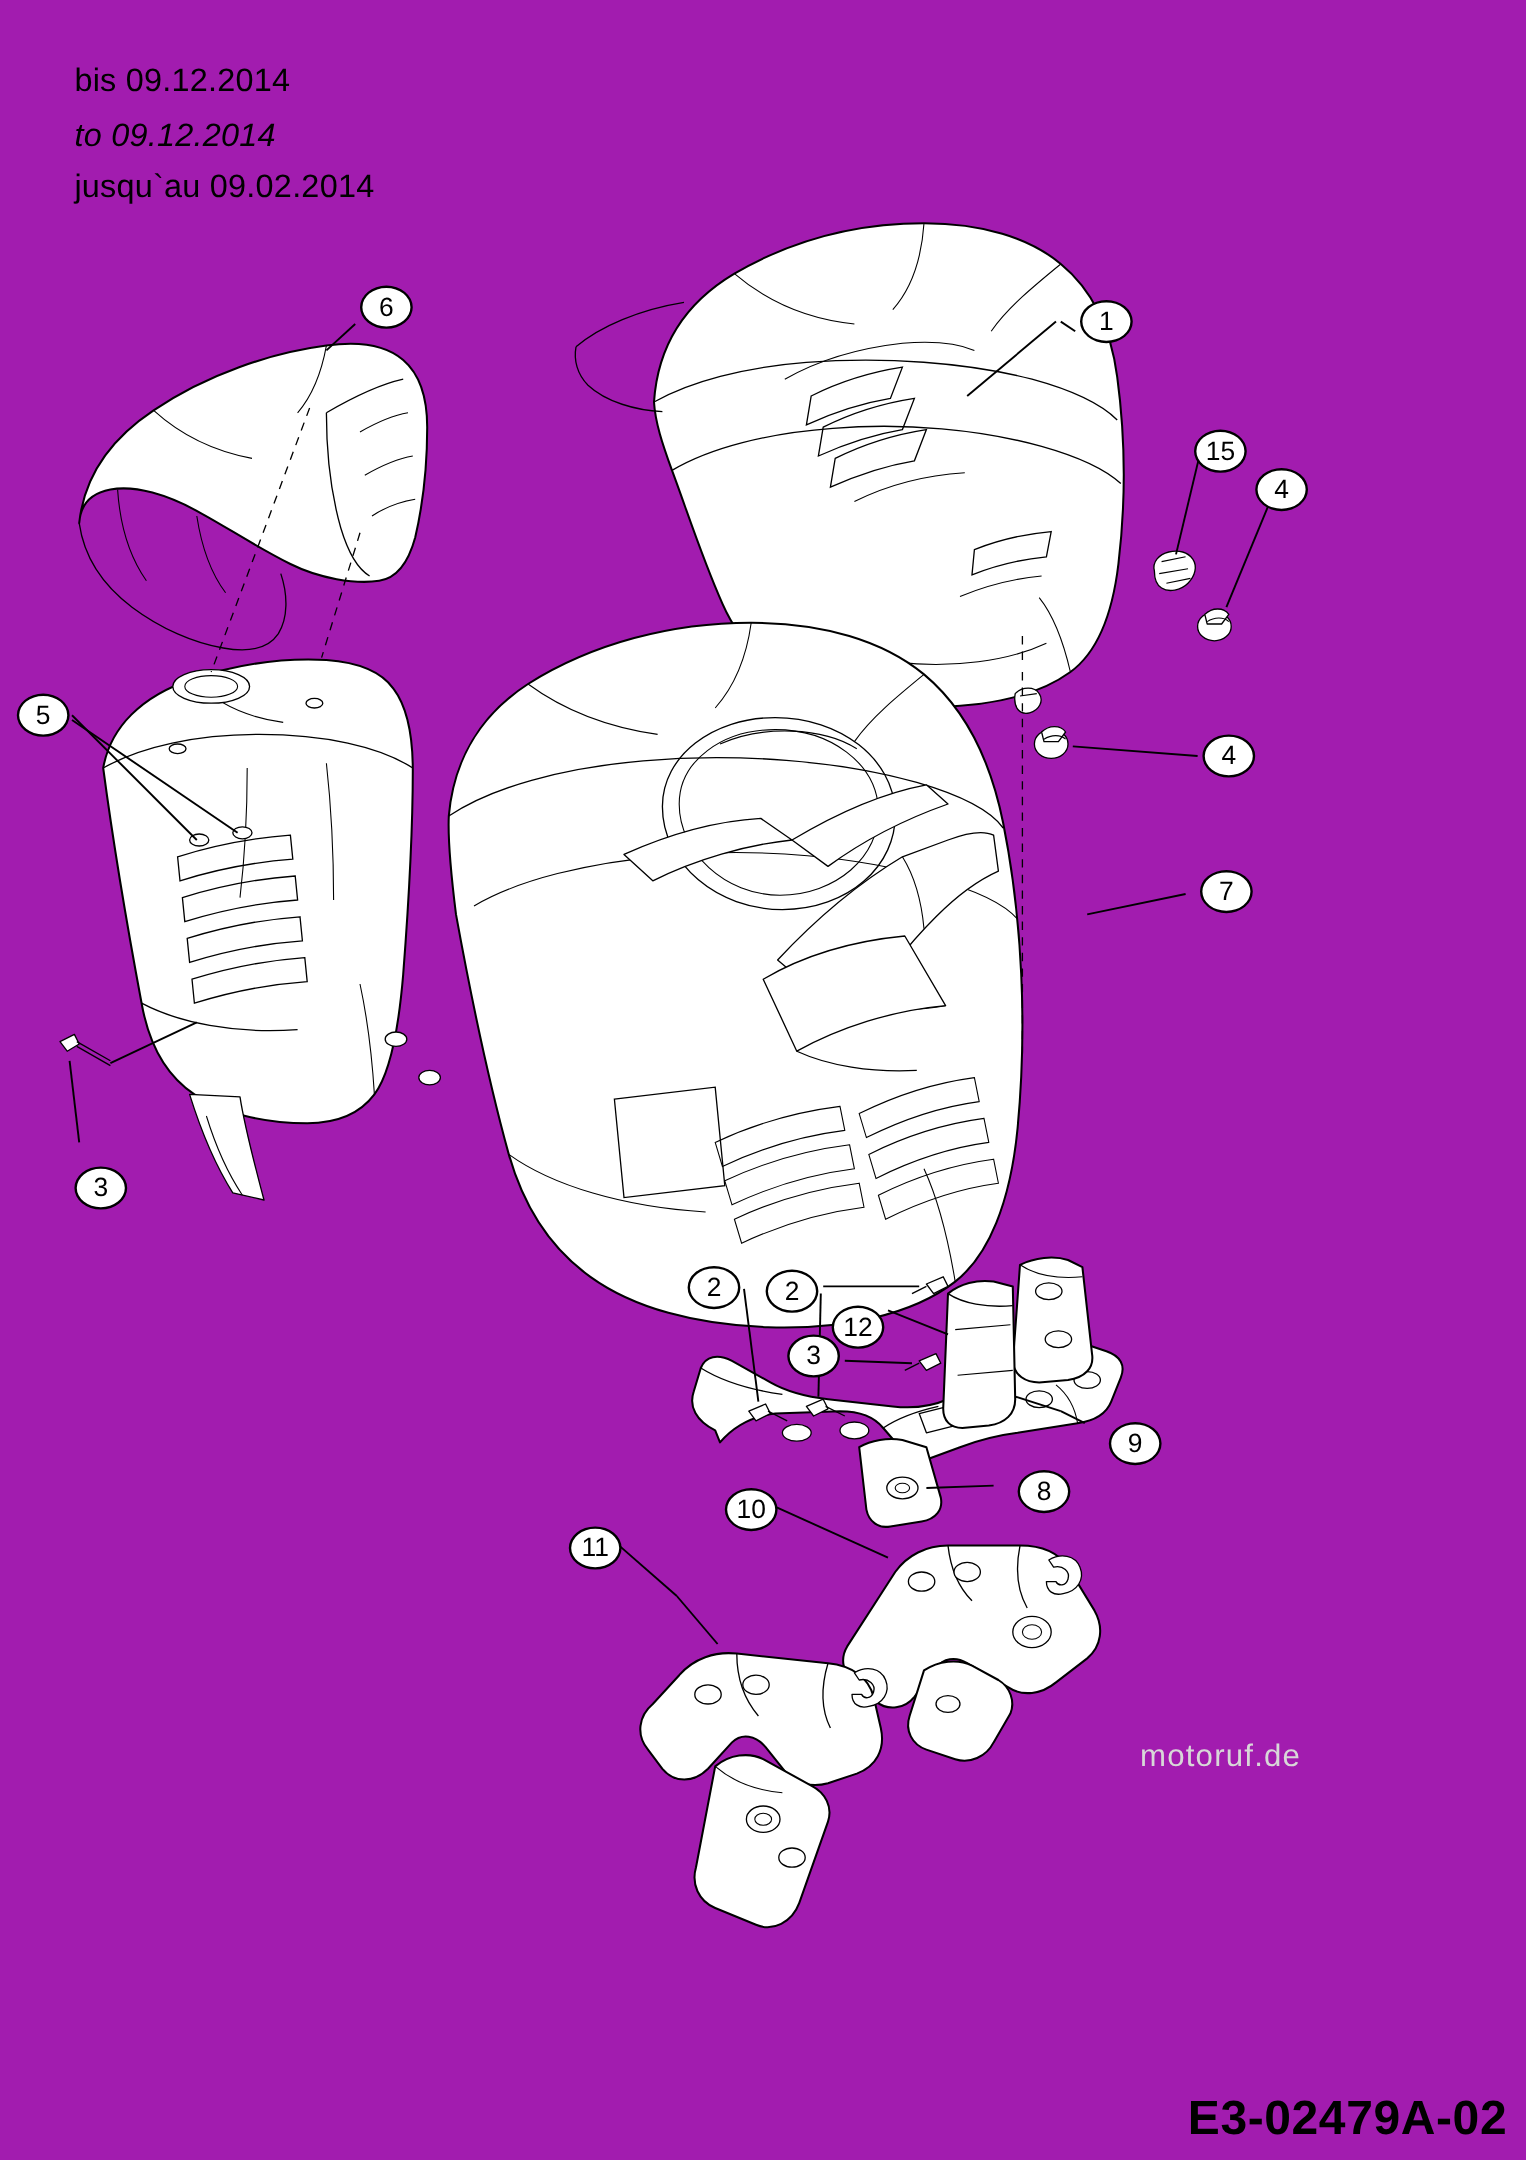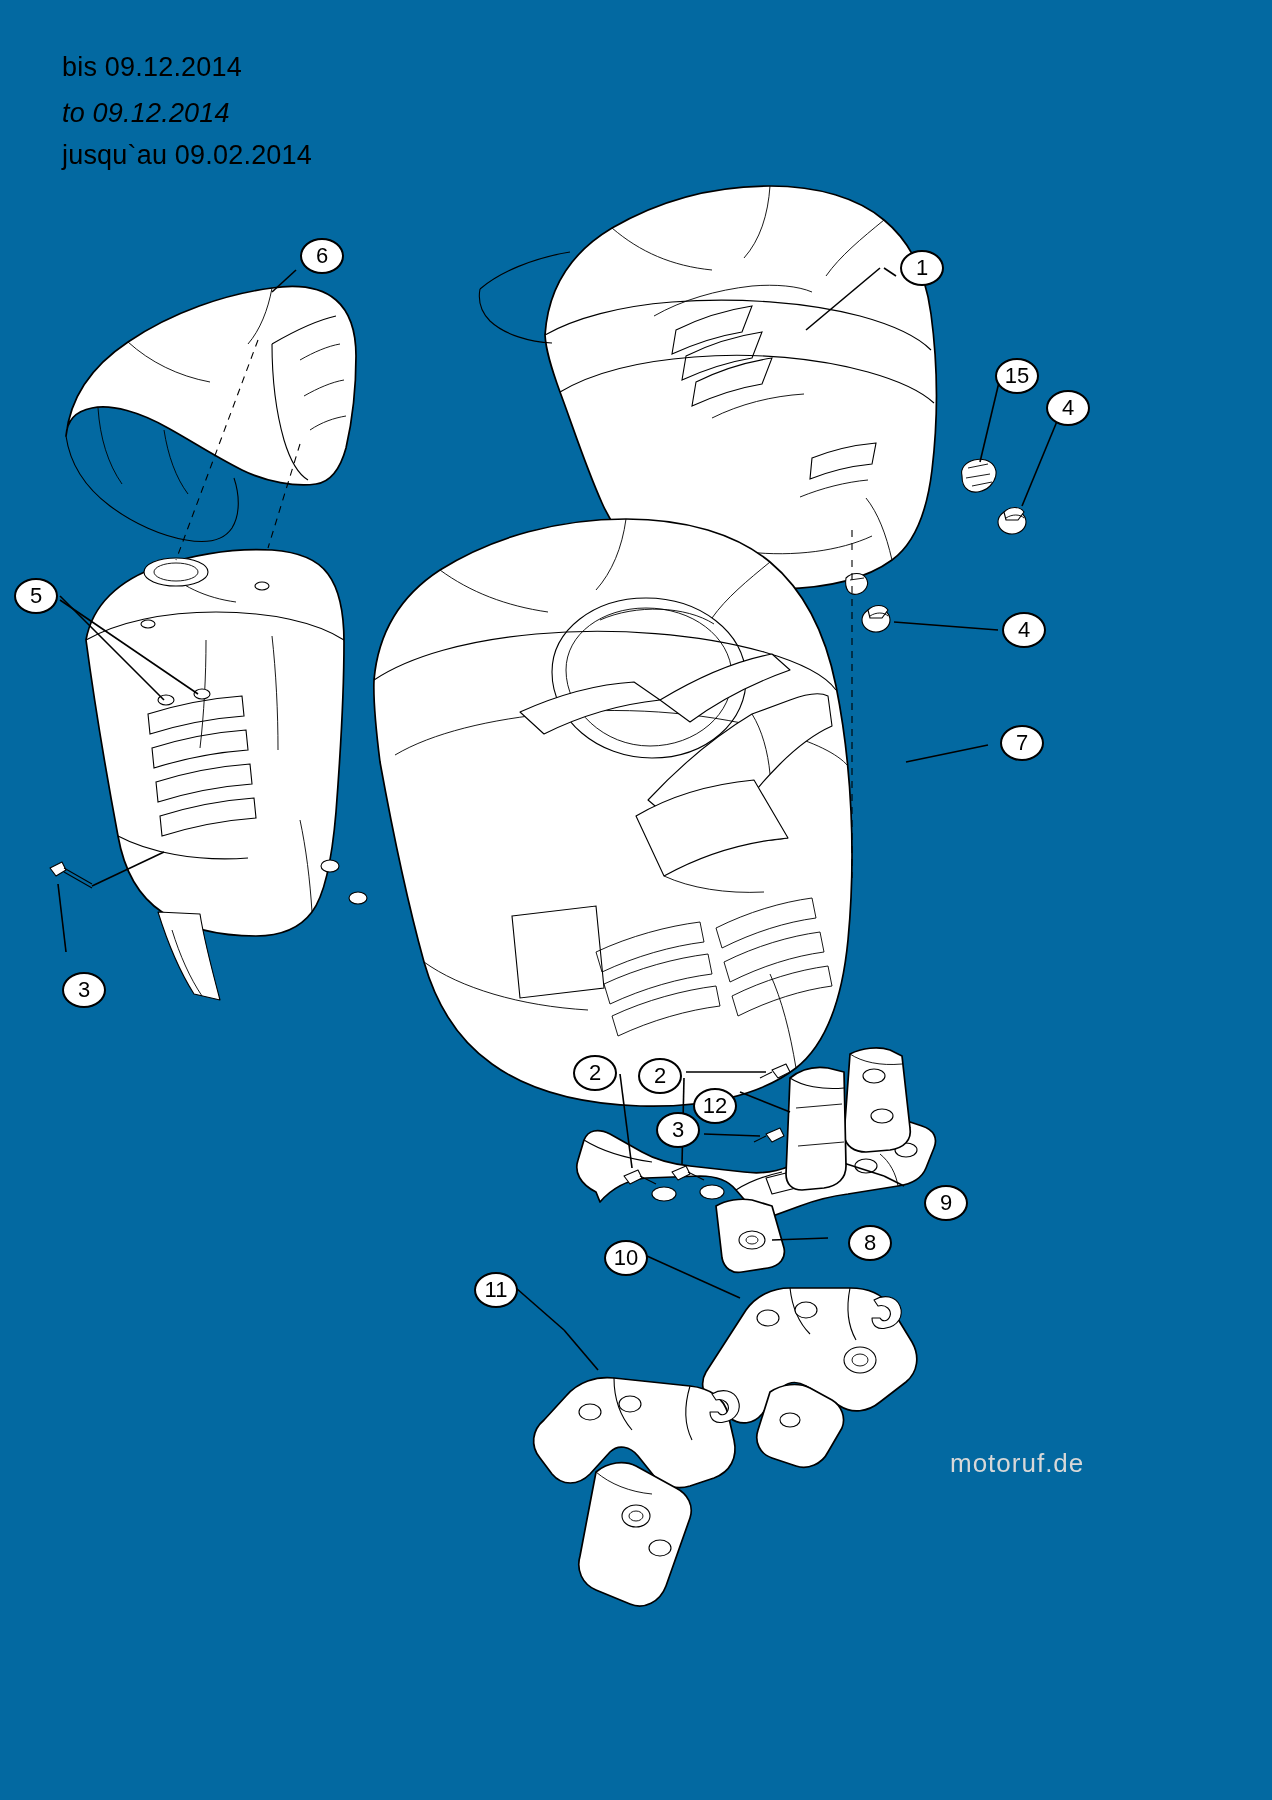--- a/index.html
+++ b/index.html
@@ -9,21 +9,21 @@
   }
   body {
     font-family: "Liberation Sans", sans-serif;
     color: #000000;
   }
   #page {
     position: relative;
     width: 1272px;
     height: 1800px;
     overflow: hidden;
-    background: #0369a1;
+    background: #a21caf;
   }
   .hdr {
     position: absolute;
     left: 62px;
     font-size: 27px;
     letter-spacing: 0.2px;
     color: #000;
     white-space: nowrap;
   }
   #hdr-de { top: 52px; }
@@ -397,14 +397,15 @@
   <div class="callout" style="left:656px; top:1112px;">3</div>
   <div class="callout" style="left:924px; top:1185px;">9</div>
   <div class="callout" style="left:848px; top:1225px;">8</div>
   <div class="callout" style="left:604px; top:1240px;">10</div>
   <div class="callout" style="left:474px; top:1272px;">11</div>
 
   <div id="watermark">
     <span>motoruf.de</span>
   </div>
 
+  <div id="doc-code">E3-02479A-02</div>
 
 </div>
 
 </body></html>

